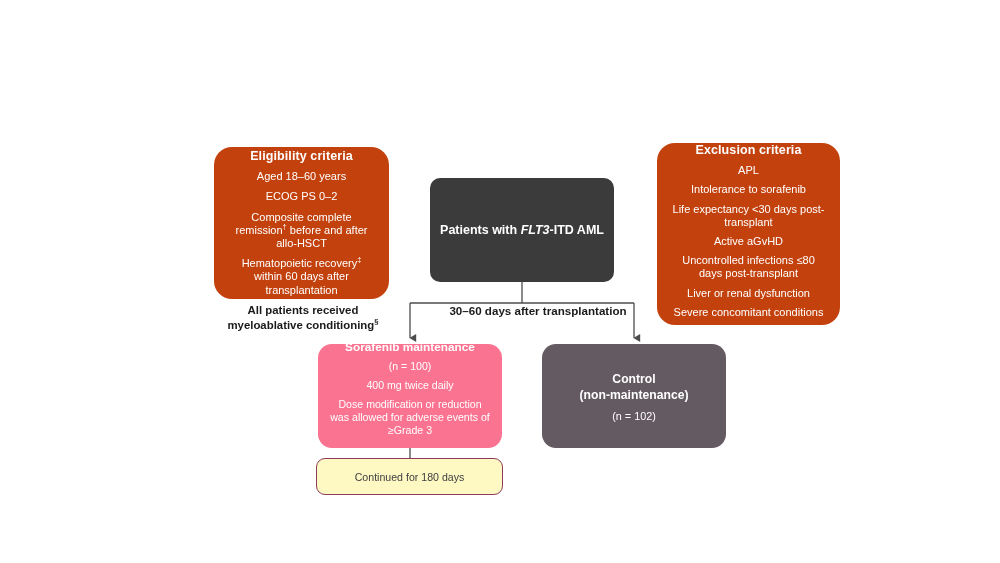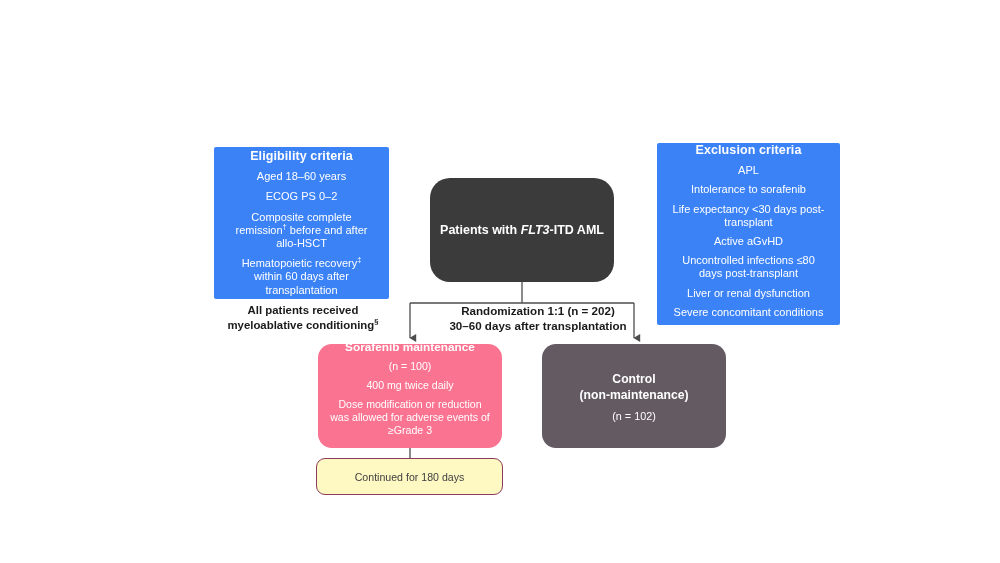--- a/index.html
+++ b/index.html
@@ -26,22 +26,22 @@
     box-sizing: border-box;
     display: flex;
     flex-direction: column;
     align-items: center;
     justify-content: center;
     text-align: center;
   }
 
   
   .box-crimson {
-    background: #3b82f6;
-    border-radius: 2px;
+    background: #c2410c;
+    border-radius: 18px;
     color: #ffffff;
   }
   .box-crimson .bx-title {
     font-weight: bold;
     font-size: 12.5px;
     margin-bottom: 7px;
     letter-spacing: 0.1px;
   }
   .box-crimson .bx-line {
     font-size: 11px;
@@ -61,21 +61,21 @@
     width: 183px; height: 182px;
     padding: 8px 4px;
   }
   #exclusion-box .bx-line { margin-bottom: 6px; }
 
   
   #patients-box {
     left: 430px; top: 178px;
     width: 184px; height: 104px;
     background: #3b3b3b;
-    border-radius: 20px;
+    border-radius: 10px;
     color: #ffffff;
     font-weight: bold;
     font-size: 12.5px;
     line-height: 16px;
     padding: 0 10px;
   }
   #patients-box i { font-style: italic; }
 
   
   #sorafenib-box {
@@ -196,21 +196,20 @@
     <div class="bx-line">APL</div>
     <div class="bx-line">Intolerance to sorafenib</div>
     <div class="bx-line">Life expectancy &lt;30 days post-transplant</div>
     <div class="bx-line">Active aGvHD</div>
     <div class="bx-line">Uncontrolled infections ≤80 days post-transplant</div>
     <div class="bx-line">Liver or renal dysfunction</div>
     <div class="bx-line">Severe concomitant conditions</div>
   </div>
 
   <div id="randomization-label">
-    <div>Randomization 1:1 (n = 202)</div>
     <div>30–60 days after transplantation</div>
   </div>
 
   <div class="box" id="sorafenib-box">
     <div class="bx-title">Sorafenib maintenance</div>
     <div class="bx-line">(n = 100)</div>
     <div class="bx-line">400 mg twice daily</div>
     <div class="bx-line">Dose modification or reduction was allowed for adverse events of ≥Grade 3</div>
   </div>
 

